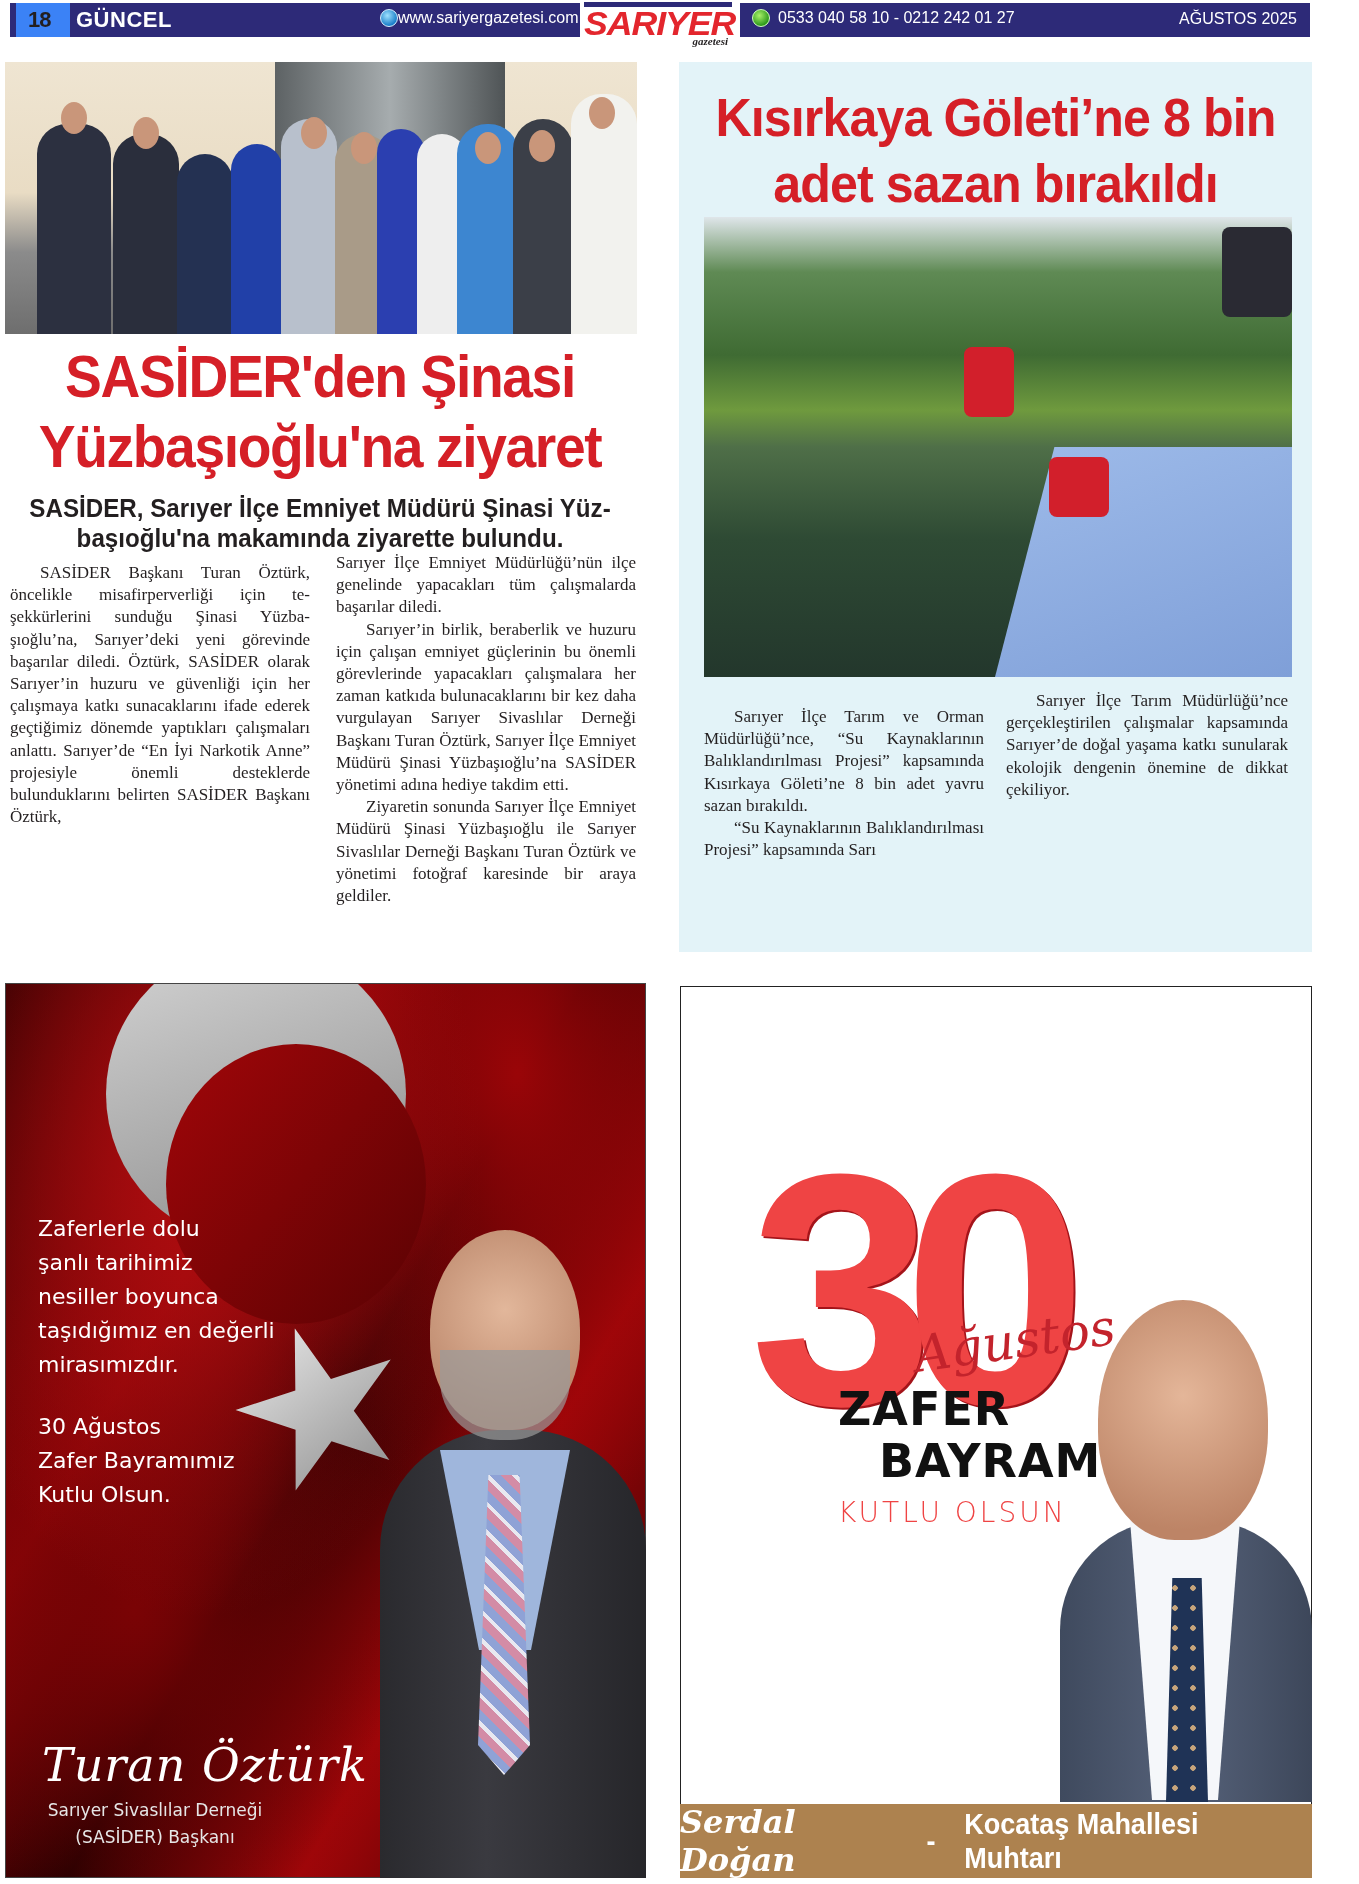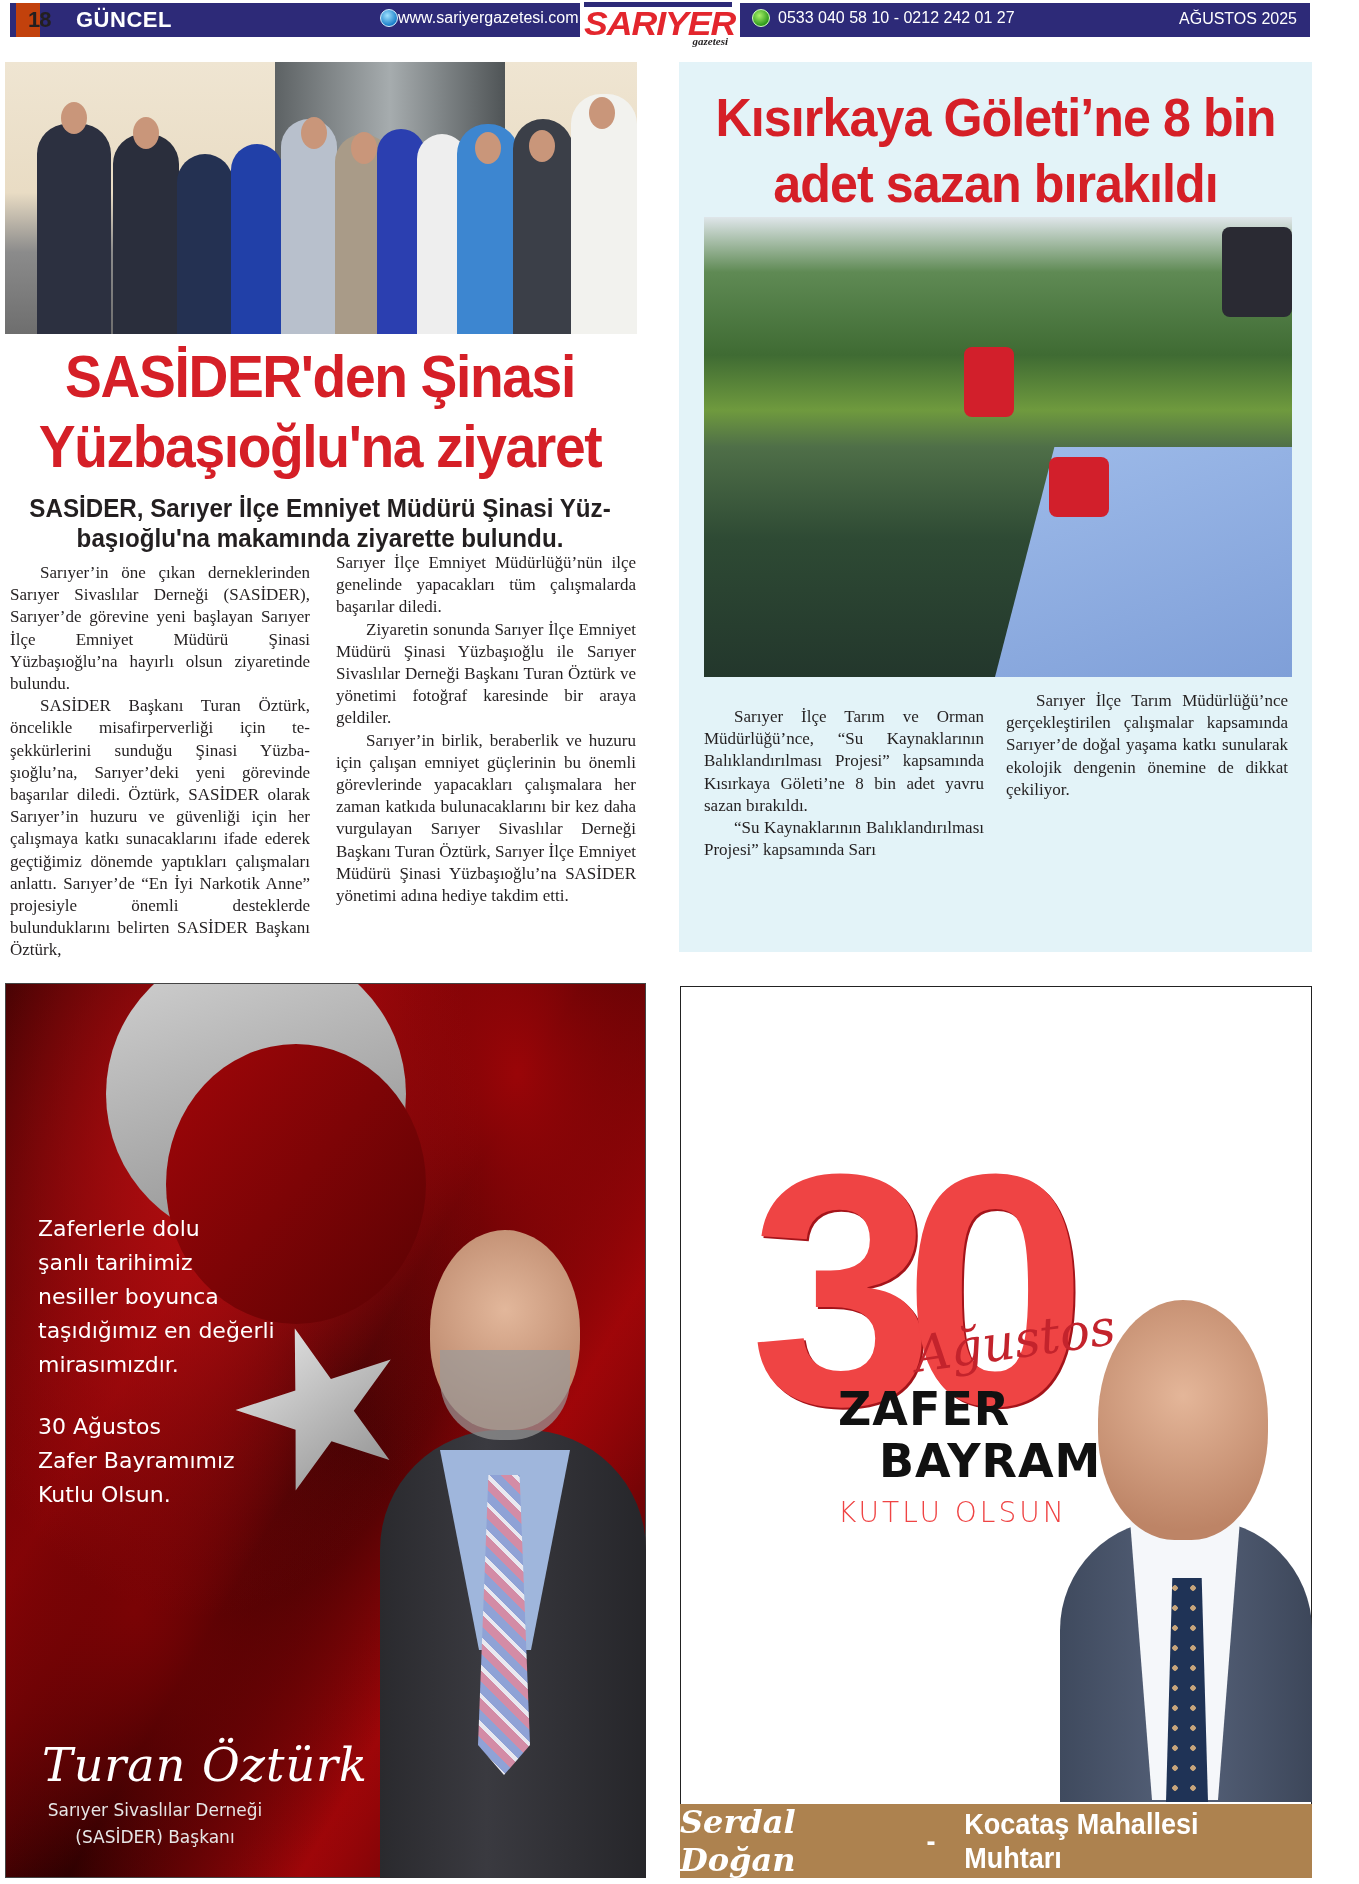--- a/index.html
+++ b/index.html
@@ -1,21 +1,21 @@
 <!DOCTYPE html>
 <html><head>
 <meta charset="utf-8">
 <style>
   * { box-sizing: border-box; margin: 0; padding: 0; }
   html, body { width: 1359px; height: 1884px; background: #ffffff; overflow: hidden; }
   body { position: relative; font-family: "Liberation Serif", serif; color: #231f20; }
 
   
   .topbar { position: absolute; left: 10px; top: 3px; width: 1300px; height: 34px; background: #2d2a78; }
-  .page-num { position: absolute; left: 10px; top: 3px; width: 30px; height: 34px; background: #c2410c; border-left: 6px solid #2d2a78; }
+  .page-num { position: absolute; left: 10px; top: 3px; width: 60px; height: 34px; background: #3b82f6; border-left: 6px solid #2d2a78; }
   .page-num span { position: absolute; left: 12px; top: 4px; font: bold 22px "Liberation Sans", sans-serif; color: #231f20; letter-spacing: -1px; }
   .section-label { position: absolute; left: 76px; top: 7px; font: bold 22px "Liberation Sans", sans-serif; color: #ffffff; letter-spacing: 0.5px; }
   .web { position: absolute; left: 380px; top: 9px; display: flex; align-items: center; color: #fff; font: 16px "Liberation Sans", sans-serif; }
   .globe { width: 18px; height: 18px; border-radius: 50%; background: radial-gradient(circle at 40% 35%, #9fe1ff, #1a7fc9 70%); border: 1px solid #d6f0ff; }
   .logo-box { position: absolute; left: 580px; top: 0; width: 160px; height: 52px; background: #ffffff; }
   .logo-strip { position: absolute; left: 4px; top: 2px; width: 148px; height: 5px; background: #2d2a78; }
   .logo-text { position: absolute; left: 4px; top: 4px; font: italic 900 34px "Liberation Sans", sans-serif; color: #e3262d; letter-spacing: -1px; transform: scaleX(1.05); transform-origin: left; }
   .logo-sub { position: absolute; right: 12px; top: 35px; font: italic bold 11px "Liberation Serif", serif; color: #231f20; }
   .phone { position: absolute; left: 752px; top: 9px; display: flex; align-items: center; gap: 8px; color: #fff; font: 16px "Liberation Sans", sans-serif; }
   .wa { width: 18px; height: 18px; border-radius: 50%; background: radial-gradient(circle at 40% 35%, #a9f06a, #2d9a1a 70%); border: 1px solid #d4ffc0; }
@@ -128,27 +128,26 @@
 <div class="title-left">
   <div>SASİDER'den Şinasi</div>
   <div>Yüzbaşıoğlu'na ziyaret</div>
 </div>
 <div class="deck-left">
   <div>SASİDER, Sarıyer İlçe Emniyet Müdürü Şinasi Yüz-</div>
   <div>başıoğlu'na makamında ziyarette bulundu.</div>
 </div>
 
 <div class="col" style="left:10px;top:562px;width:300px;">
-  <p>Sarıyer’in öne çıkan dernekle­rinden Sarıyer Sivaslılar Derneği (SASİDER), Sarıyer’de görevine yeni başlayan Sarıyer İlçe Emniyet Müdü­rü Şinasi Yüzbaşıoğlu’na hayırlı olsun ziyaretinde bulundu.</p>
   <p>SASİDER Başkanı Turan Öztürk, öncelikle misafirperverliği için te­şekkürlerini sunduğu Şinasi Yüzba­şıoğlu’na, Sarıyer’deki yeni görevinde başarılar diledi. Öztürk, SASİDER olarak Sarıyer’in huzuru ve güvenliği için her çalışmaya katkı sunacaklarını ifade ederek geçtiğimiz dönemde yap­tıkları çalışmaları anlattı. Sarıyer’de “En İyi Narkotik Anne” projesiyle önemli desteklerde bulunduklarını belirten SASİDER Başkanı Öztürk,</p>
 </div>
 <div class="col" style="left:336px;top:552px;width:300px;">
   <p class="noindent">Sarıyer İlçe Emniyet Müdürlüğü’nün ilçe genelinde yapacakları tüm çalış­malarda başarılar diledi.</p>
+  <p>Sarıyer’in birlik, beraberlik ve huzuru için çalışan emniyet güçlerinin bu önemli görevlerinde yapacakları çalışmalara her zaman katkıda bulu­nacaklarını bir kez daha vurgulayan Sarıyer Sivaslılar Derneği Başkanı Turan Öztürk, Sarıyer İlçe Emniyet Müdürü Şinasi Yüzbaşıoğlu’na SASİ­DER yönetimi adına hediye takdim etti.</p>
   <p>Ziyaretin sonunda Sarıyer İlçe Emniyet Müdürü Şinasi Yüzbaşıoğlu ile Sarıyer Sivaslılar Derneği Başkanı Turan Öztürk ve yönetimi fotoğraf karesinde bir araya geldiler.</p>
-  <p>Sarıyer’in birlik, beraberlik ve huzuru için çalışan emniyet güçlerinin bu önemli görevlerinde yapacakları çalışmalara her zaman katkıda bulu­nacaklarını bir kez daha vurgulayan Sarıyer Sivaslılar Derneği Başkanı Turan Öztürk, Sarıyer İlçe Emniyet Müdürü Şinasi Yüzbaşıoğlu’na SASİ­DER yönetimi adına hediye takdim etti.</p>
 </div>
 
 <div class="box-right"></div>
 <div class="title-right">
   <div>Kısırkaya Göleti’ne 8 bin</div>
   <div>adet sazan bırakıldı</div>
 </div>
 <div class="photo-lake" title="Officials releasing young carp into Kısırkaya Pond from a floating blue dock">
   <div class="dock"></div>
   <div class="vest" style="left:260px;top:130px;width:50px;height:70px;"></div>

